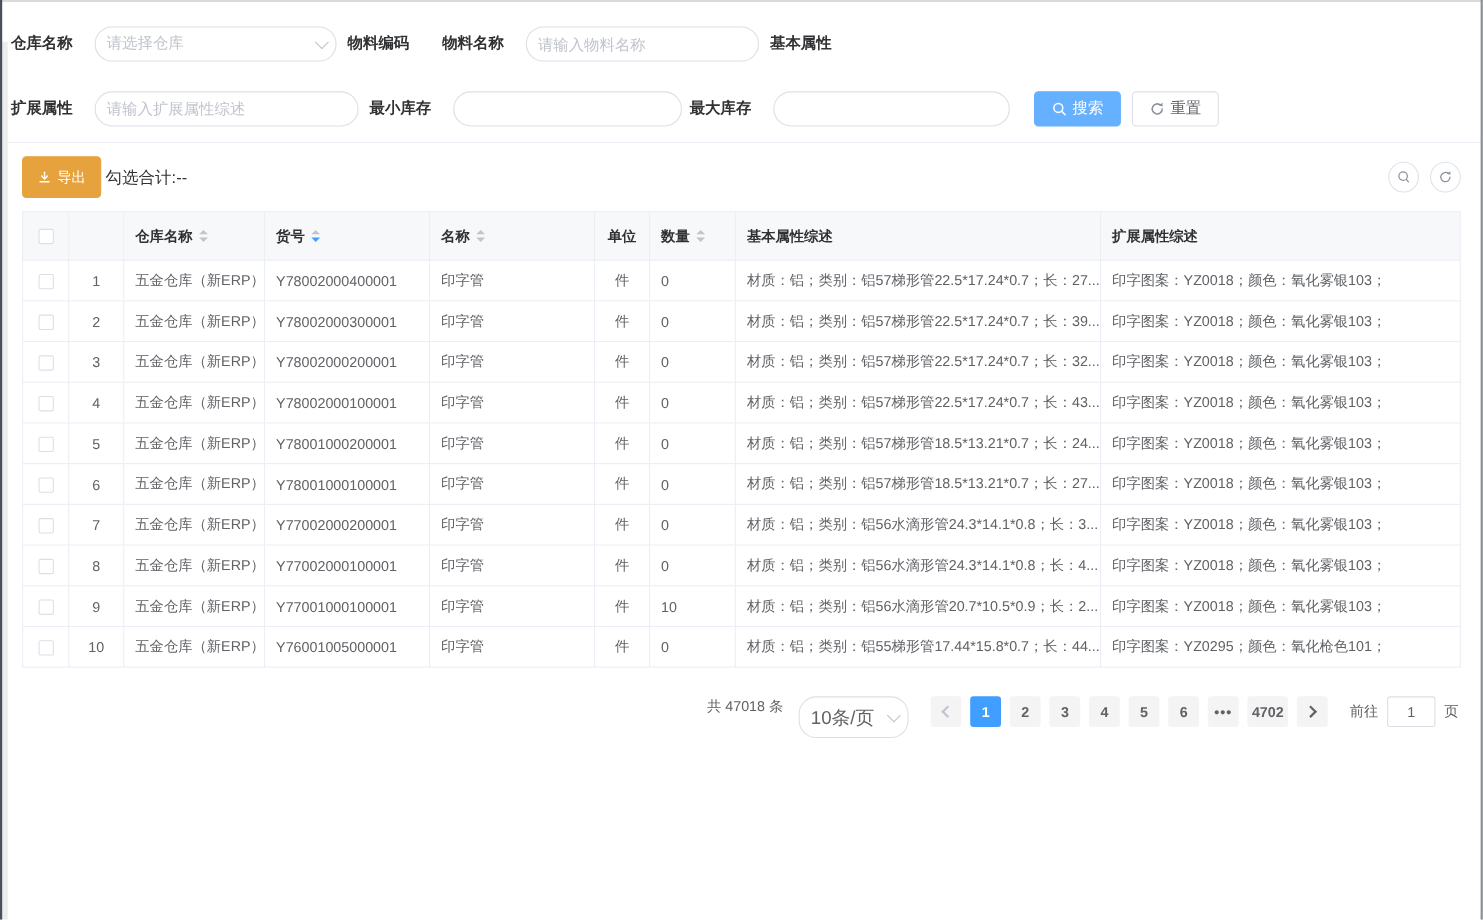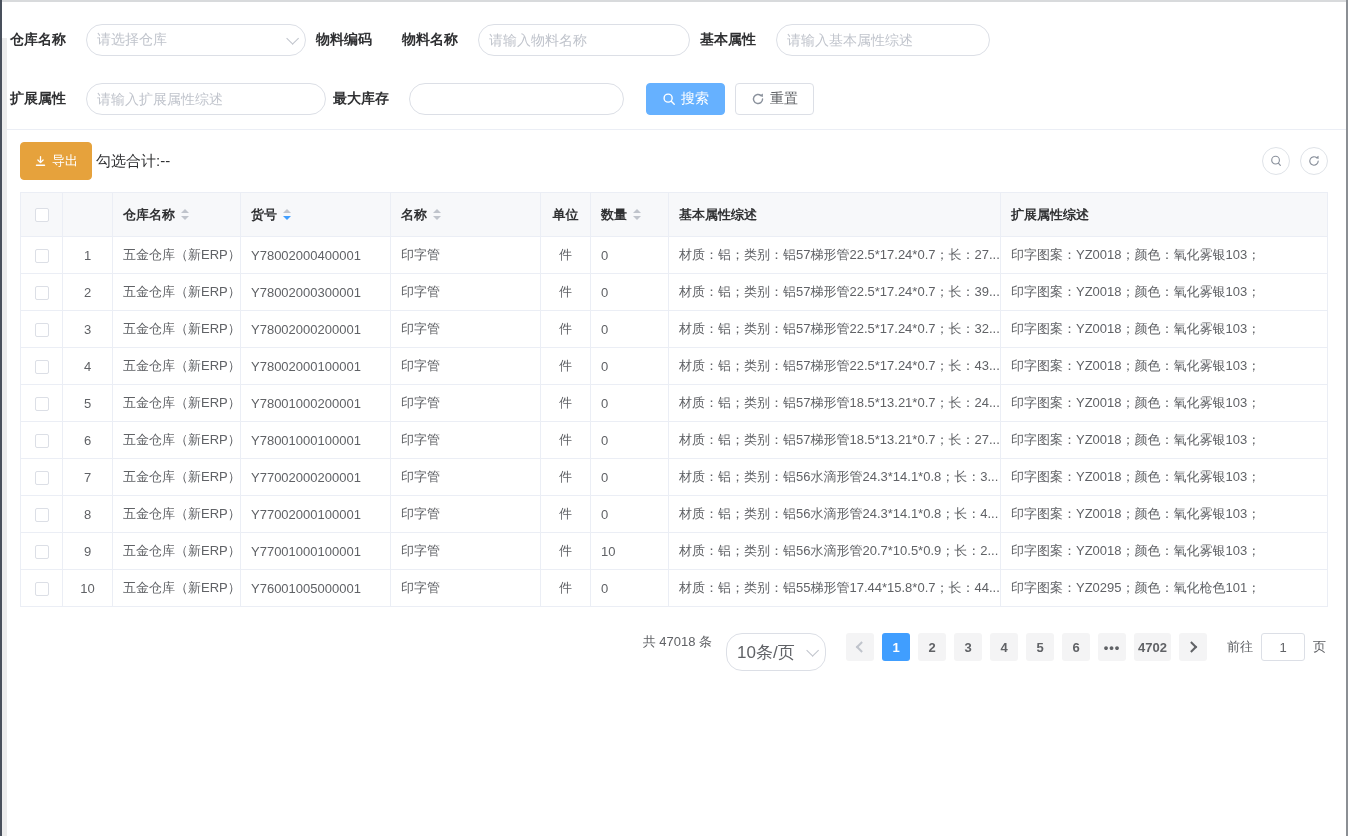--- a/index.html
+++ b/index.html
@@ -96,31 +96,34 @@
       <span class="filter-label">物料编码</span>
     </div>
     <div class="filter-item">
       <span class="filter-label">物料名称</span>
       <div class="control" style="width:212px">
         <input type="text" placeholder="请输入物料名称" style="">
       </div>
     </div>
     <div class="filter-item">
       <span class="filter-label">基本属性</span>
-      <div class="control" style="width:214px">
-        <input type="text" placeholder="请输入基本属性综述" style="">
-      </div>
     </div>
   </div>
 
   <div class="filter-row">
     <div class="filter-item">
       <span class="filter-label">扩展属性</span>
       <div class="control" style="width:240px">
         <input type="text" placeholder="请输入扩展属性综述" style="">
+      </div>
+    </div>
+    <div class="filter-item">
+      <span class="filter-label">最小库存</span>
+      <div class="control" style="width:208px">
+        <input type="text" style="">
       </div>
     </div>
     <div class="filter-item" style="margin-left:-3px">
       <span class="filter-label">最大库存</span>
       <div class="control" style="width:215px">
         <input type="text" style="">
       </div>
     </div>
     <button class="btn btn-search">
       <svg width="14" height="14" viewBox="0 0 16 16">

